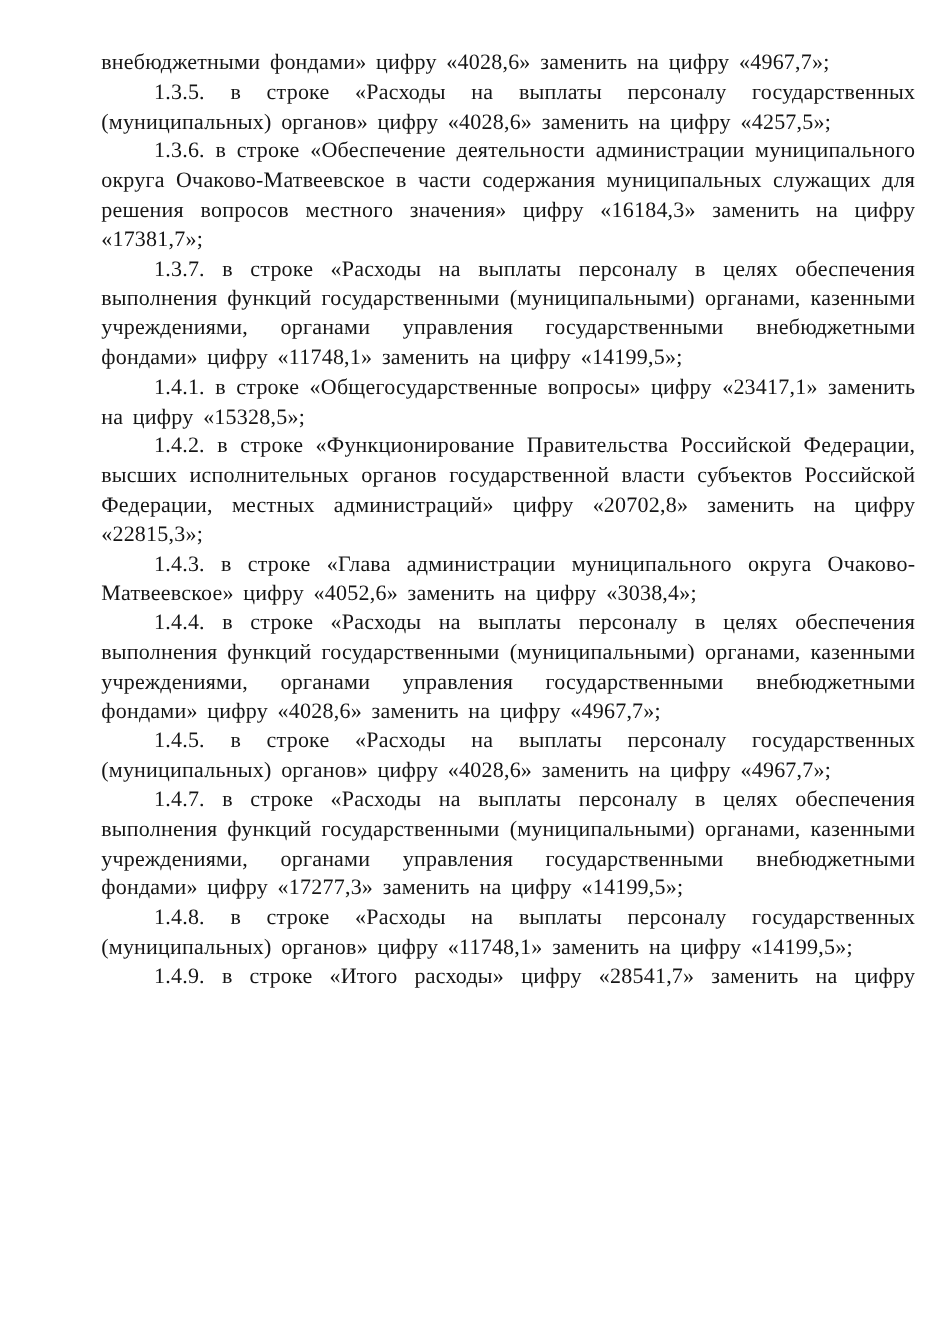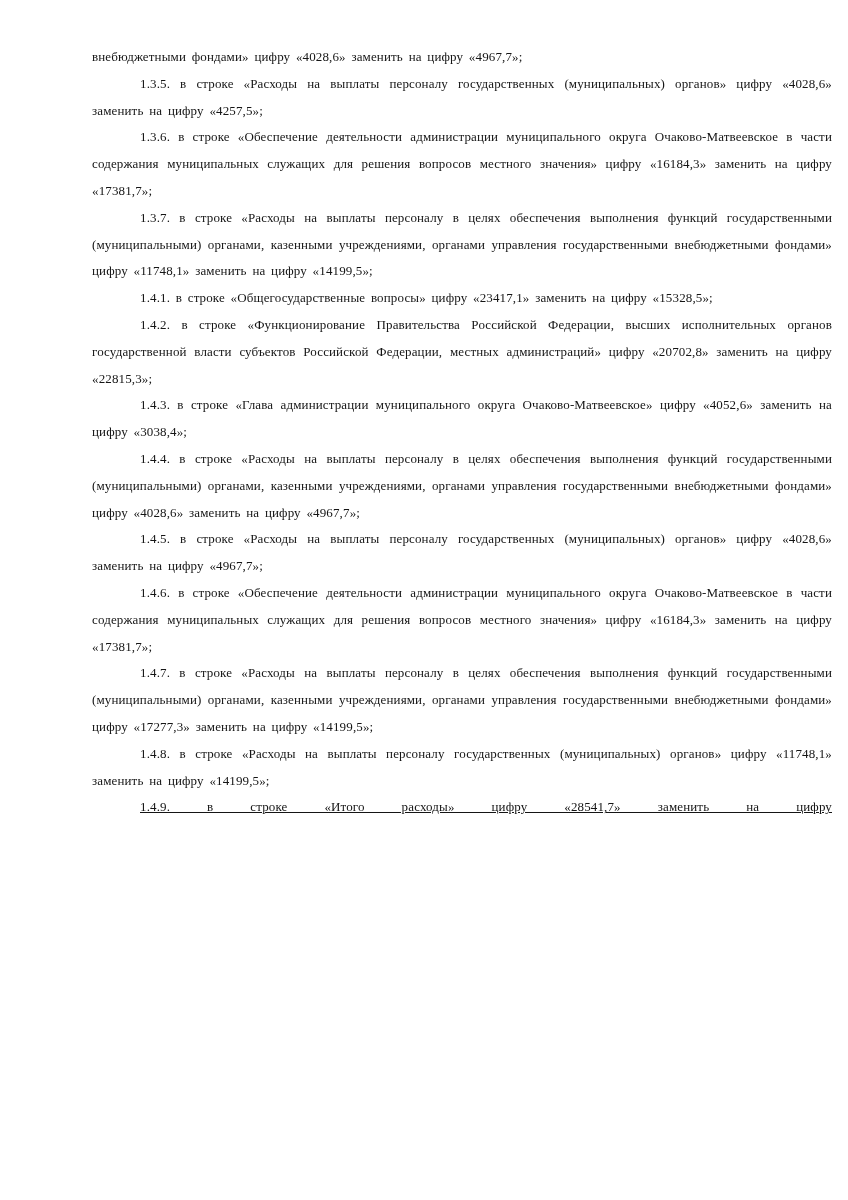--- a/index.html
+++ b/index.html
@@ -17,45 +17,43 @@
   .page {
     position: absolute;
     left: 92px;
     top: 44px;
     width: 740px;
     color: #151515;
   }
   .page p {
     margin: 0;
     padding: 0;
-    font-size: 13px;
+    font-size: 20px;
     line-height: 26.8px;
     text-align: justify;
     word-spacing: 0.18em;
     letter-spacing: 0.01em;
     hyphens: none;
   }
   .page p.indent {
     text-indent: 48px;
   }
   .page p.justify-last {
     text-align-last: justify;
-    text-decoration: underline;
   }
 </style>
 </head>
 <body>
 
 <div class="page">
   <p class="no-indent">внебюджетными фондами» цифру «4028,6» заменить на цифру «4967,7»;</p>
   <p class="indent">1.3.5. в строке «Расходы на выплаты персоналу государственных (муниципальных) органов» цифру «4028,6» заменить на цифру «4257,5»;</p>
   <p class="indent">1.3.6. в строке «Обеспечение деятельности администрации муниципального округа Очаково-Матвеевское в части содержания муниципальных служащих для решения вопросов местного значения» цифру «16184,3» заменить на цифру «17381,7»;</p>
   <p class="indent">1.3.7. в строке «Расходы на выплаты персоналу в целях обеспечения выполнения функций государственными (муниципальными) органами, казенными учреждениями, органами управления государственными внебюджетными фондами» цифру «11748,1» заменить на цифру «14199,5»;</p>
   <p class="indent">1.4.1. в строке «Общегосударственные вопросы» цифру «23417,1» заменить на цифру «15328,5»;</p>
   <p class="indent">1.4.2. в строке «Функционирование Правительства Российской Федерации, высших исполнительных органов государственной власти субъектов Российской Федерации, местных администраций» цифру «20702,8» заменить на цифру «22815,3»;</p>
   <p class="indent">1.4.3. в строке «Глава администрации муниципального округа Очаково-Матвеевское» цифру «4052,6» заменить на цифру «3038,4»;</p>
   <p class="indent">1.4.4. в строке «Расходы на выплаты персоналу в целях обеспечения выполнения функций государственными (муниципальными) органами, казенными учреждениями, органами управления государственными внебюджетными фондами» цифру «4028,6» заменить на цифру «4967,7»;</p>
   <p class="indent">1.4.5. в строке «Расходы на выплаты персоналу государственных (муниципальных) органов» цифру «4028,6» заменить на цифру «4967,7»;</p>
-  <p class="indent">1.4.6. в строке «Обеспечение деятельности администрации муниципального округа Очаково-Матвеевское в части содержания муниципальных служащих для решения вопросов местного значения» цифру «16184,3» заменить на цифру «17381,7»;</p>
   <p class="indent">1.4.7. в строке «Расходы на выплаты персоналу в целях обеспечения выполнения функций государственными (муниципальными) органами, казенными учреждениями, органами управления государственными внебюджетными фондами» цифру «17277,3» заменить на цифру «14199,5»;</p>
   <p class="indent">1.4.8. в строке «Расходы на выплаты персоналу государственных (муниципальных) органов» цифру «11748,1» заменить на цифру «14199,5»;</p>
   <p class="indent justify-last">1.4.9. в строке «Итого расходы» цифру «28541,7» заменить на цифру</p>
 </div>
 
 </body></html>

